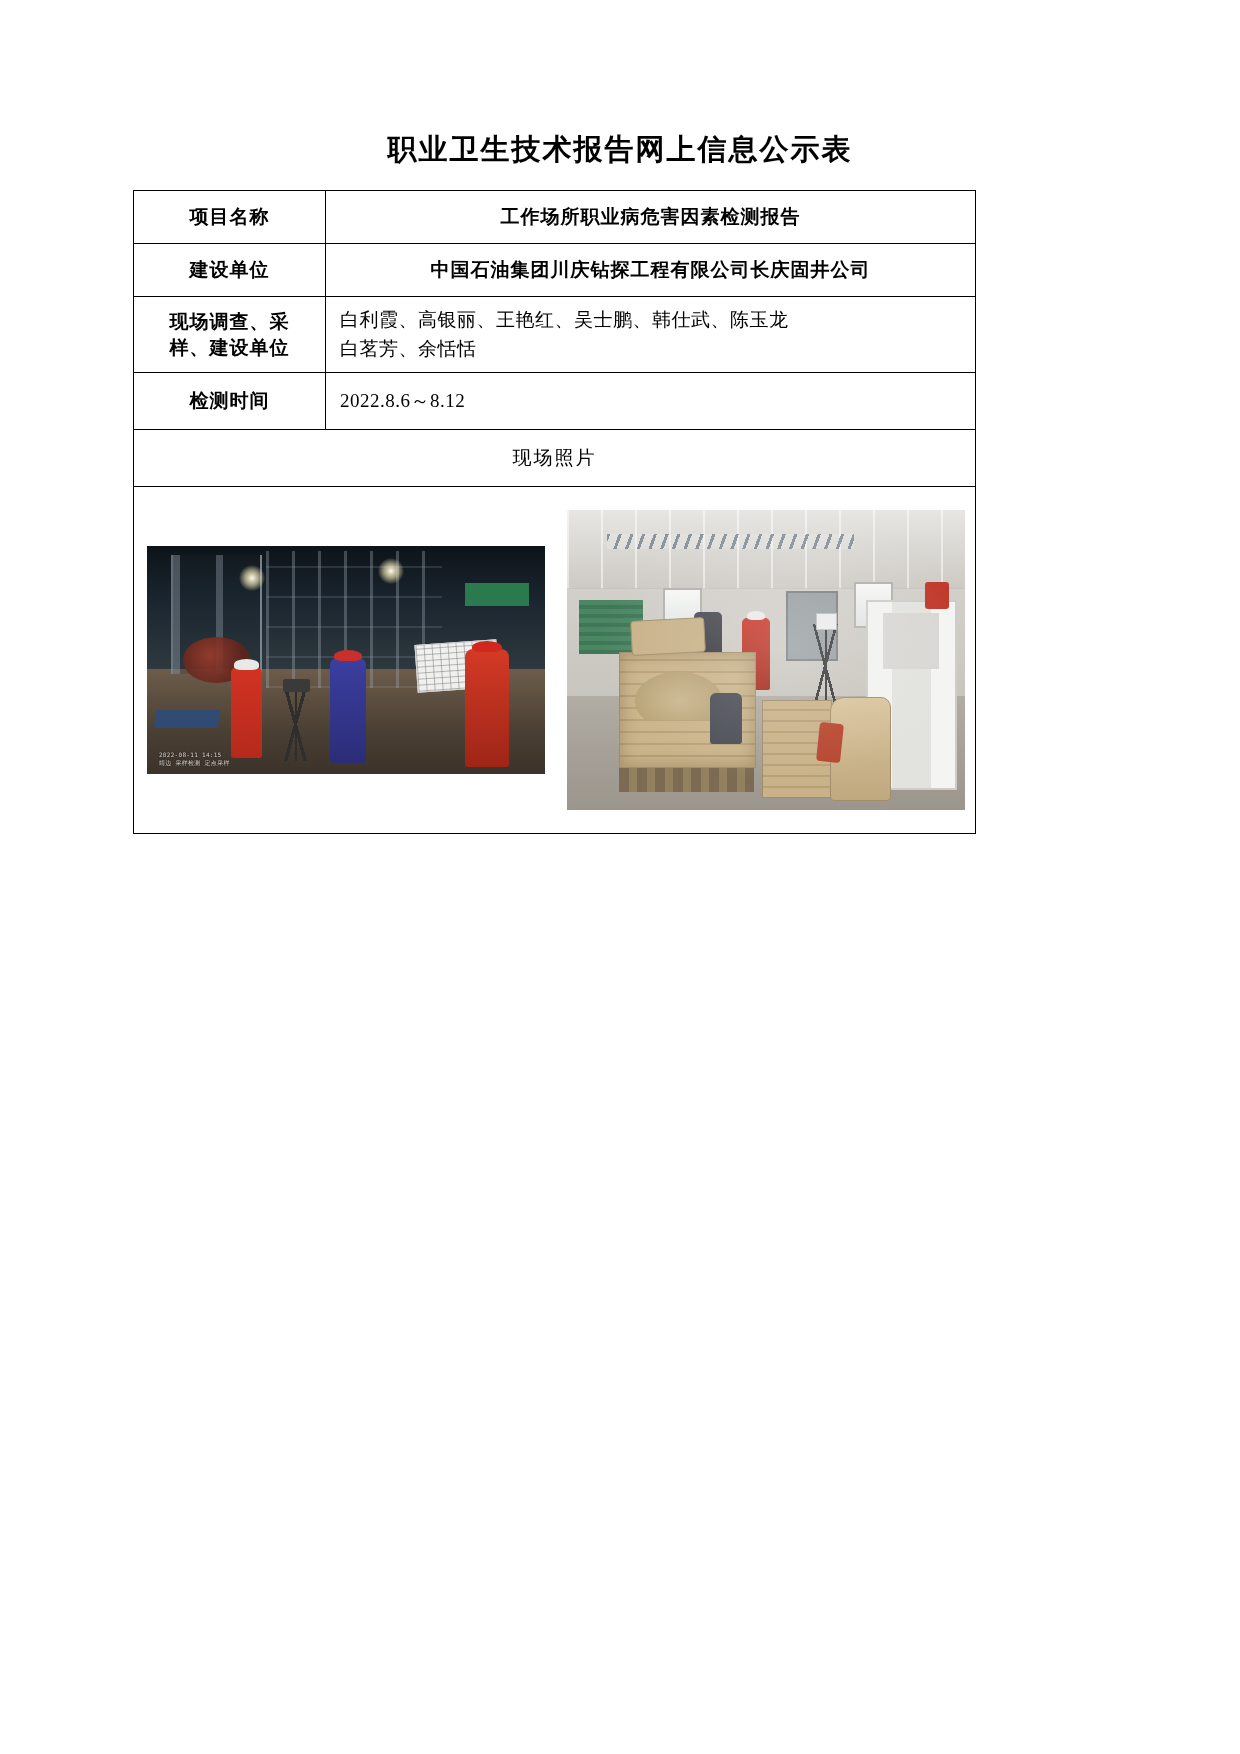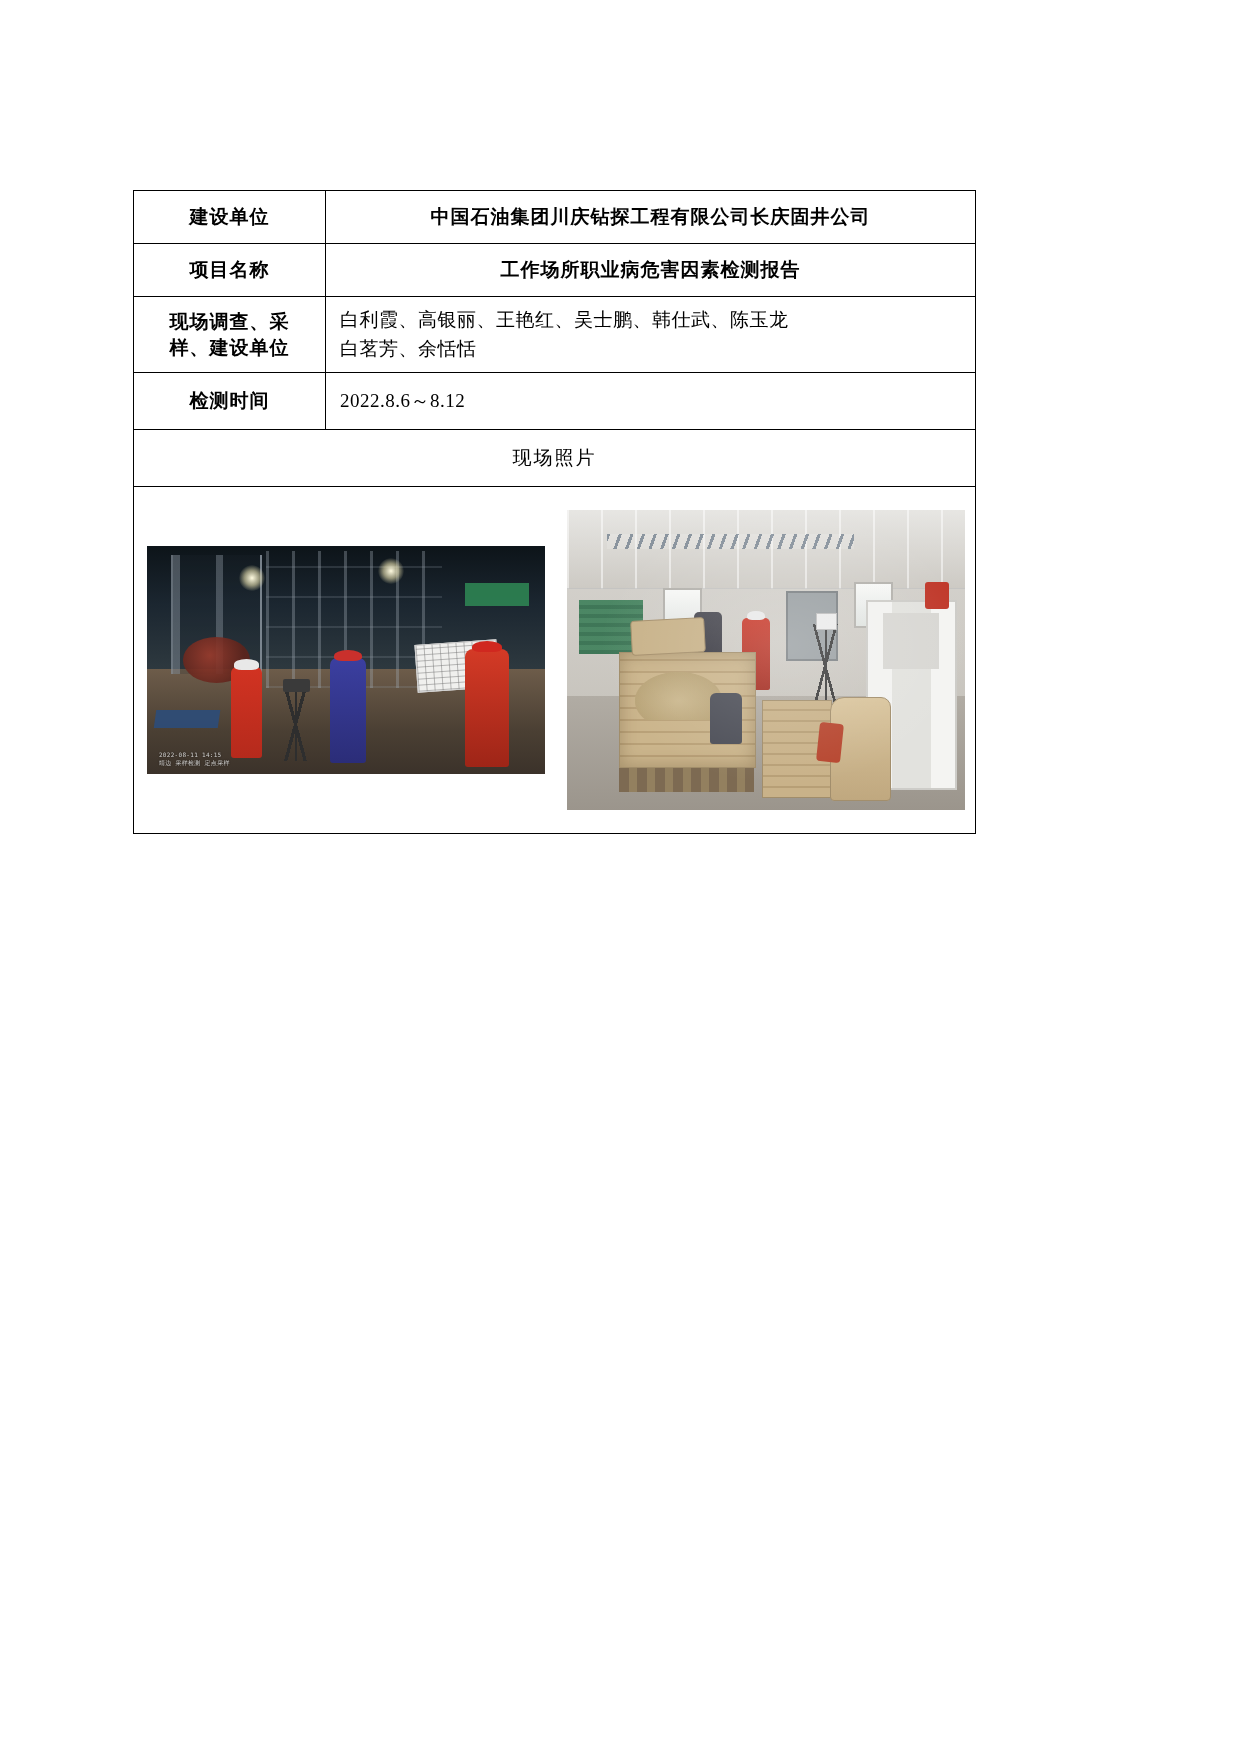--- a/index.html
+++ b/index.html
@@ -411,36 +411,37 @@
     position: absolute; left: 0; top: 0; width: 100%; height: 100%;
     background: radial-gradient(ellipse at 55% 45%, rgba(255,255,255,.20) 0%, rgba(255,255,255,0) 60%);
     pointer-events: none;
   }
 </style>
 </head>
 <body>
 
 <div class="page">
 
+  <div class="doc-title">职业卫生技术报告网上信息公示表</div>
 
   <table class="info-table">
     <colgroup>
       <col style="width:192px">
       <col style="width:330px">
       <col style="width:155px">
       <col style="width:165px">
     </colgroup>
     <tbody>
       <tr>
+        <td class="label-cell">项目名称</td>
+        <td class="value-center" colspan="3">工作场所职业病危害因素检测报告</td>
+      </tr>
+      <tr>
         <td class="label-cell">建设单位</td>
         <td class="value-center" colspan="3">中国石油集团川庆钻探工程有限公司长庆固井公司</td>
-      </tr>
-      <tr>
-        <td class="label-cell">项目名称</td>
-        <td class="value-center" colspan="3">工作场所职业病危害因素检测报告</td>
       </tr>
       <tr>
         <td class="label-cell two-line">
           <div>现场调查、采</div>
           <div>样、建设单位</div>
         </td>
         <td class="value-left two-line" colspan="3">
           <div>白利霞、高银丽、王艳红、吴士鹏、韩仕武、陈玉龙</div>
           <div>白茗芳、余恬恬</div>
         </td>

